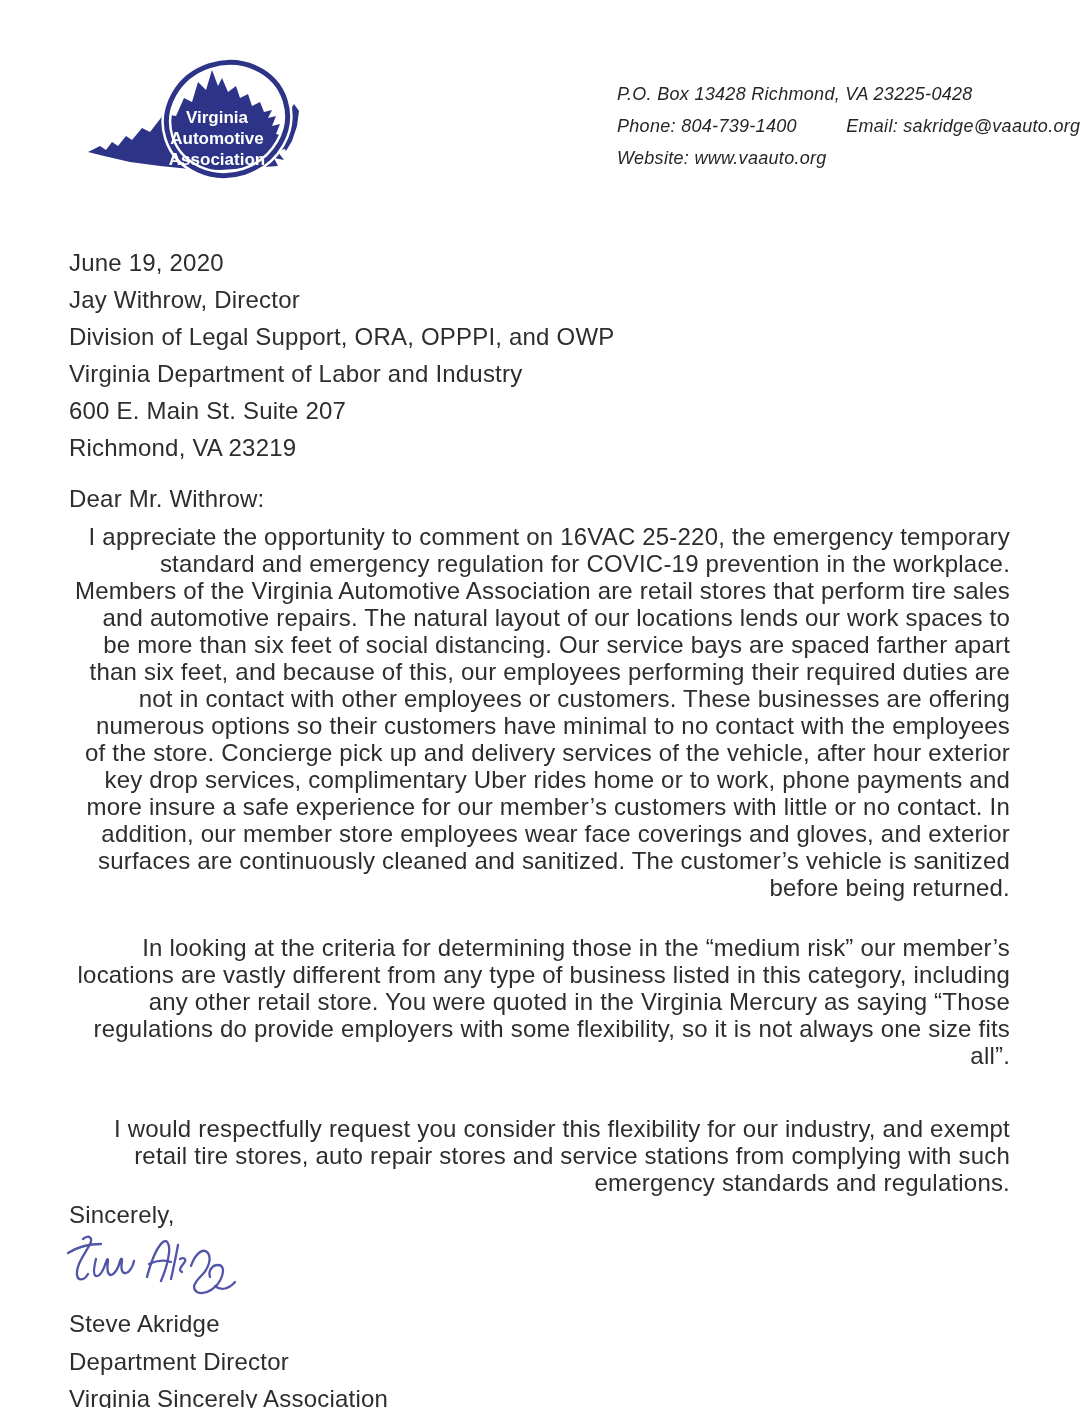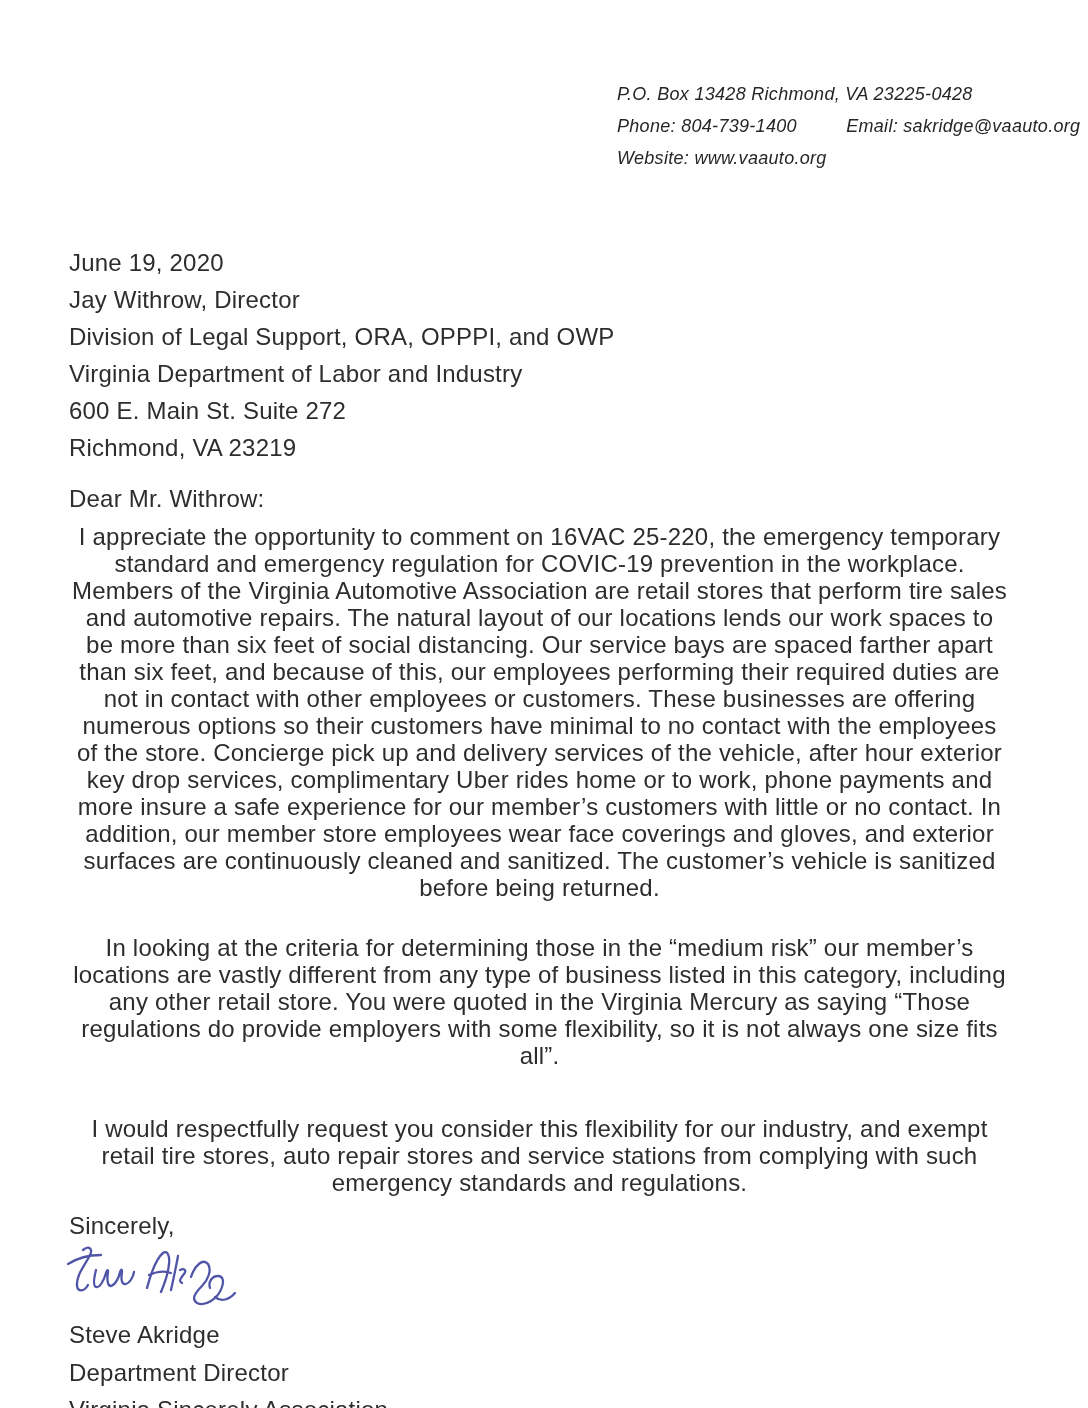--- a/index.html
+++ b/index.html
@@ -46,50 +46,74 @@
     margin-bottom: 16px;
   }
   .salutation {
     margin-top: 30px;
     margin-bottom: 14px;
     line-height: 21px;
   }
   .para {
     margin: 0 0 33px 0;
     line-height: 27px;
-    text-align: center;
+    text-align: right;
   }
   .para.gap-large { margin-bottom: 46px; }
-  .para.gap-small { margin-bottom: 19px; }
+  .para.gap-small { margin-bottom: 8px; }
   .closing { line-height: 21px; margin-bottom: 4px; }
   .signature-wrap { margin: 2px 0 12px -6px; height: 72px; }
   .sig-line { line-height: 21px; margin-bottom: 16.5px; }
 </style>
 </head>
 <body>
 
 <div class="page">
 
+  <div class="logo">
+    <svg width="225" height="148" viewBox="0 0 225 148">
+
+      <g>
+        <path fill="#2d3487" d="M8,96 L20,90 L26,94 L32,86 L38,90 L46,80 L52,84 L62,72 L70,76
+          L84,58 L96,60 L104,42 L112,46 L118,26 L126,34 L132,14 L138,30 L142,22 L148,36
+          L156,30 L160,42 L168,38 L172,50 L180,46 L184,56 L192,54 L188,62 L196,60 L192,70
+          L200,68 L196,78 L204,80 L198,86 L206,92 L198,96 L204,104 L194,102 L198,110
+          L170,112 L140,114 L110,113 L80,110 L50,106 L24,100 Z"></path>
+        <path fill="#2d3487" d="M208,58 L214,48 L219,55 L217,70 L212,85 L206,95 L202,88 L208,74 Z"></path>
+      </g>
+
+      <g transform="rotate(-18 147 63)">
+        <ellipse cx="147" cy="63" rx="61" ry="56" fill="none" stroke="#ffffff" stroke-width="10"></ellipse>
+        <ellipse cx="147" cy="63" rx="61" ry="56" fill="none" stroke="#2d3487" stroke-width="5"></ellipse>
+      </g>
+
+      <g font-family="Liberation Sans, sans-serif" font-weight="bold" font-size="17" fill="#ffffff" text-anchor="middle">
+        <text x="137" y="67">Virginia</text>
+        <text x="137" y="88">Automotive</text>
+        <text x="137" y="109">Association</text>
+      </g>
+    </svg>
+  </div>
 
   <div class="contact">
     <div class="contact-line">P.O. Box 13428 Richmond, VA 23225-0428</div>
     <div class="contact-line">
       <span>Phone: 804-739-1400</span>
       <span class="contact-email">Email: sakridge@vaauto.org</span>
     </div>
     <div class="contact-line">Website: www.vaauto.org</div>
   </div>
 
   <div class="content">
     <div class="date-line">June 19, 2020</div>
 
     <div class="addr-line">Jay Withrow, Director</div>
     <div class="addr-line">Division of Legal Support, ORA, OPPPI, and OWP</div>
     <div class="addr-line">Virginia Department of Labor and Industry</div>
-    <div class="addr-line">600 E. Main St. Suite 272</div>
+    <div class="addr-line">600 E. Main St. Suite 207</div>
     <div class="addr-line">Richmond, VA 23219</div>
 
     <div class="salutation">Dear Mr. Withrow:</div>
 
     <p class="para">I appreciate the opportunity to comment on 16VAC 25-220, the emergency temporary standard and emergency regulation for COVIC-19 prevention in the workplace.  Members of the Virginia Automotive Association are retail stores that perform tire sales and automotive repairs.  The natural layout of our locations lends our work spaces to be more than six feet of social distancing.  Our service bays are spaced farther apart than six feet, and because of this, our employees performing their required duties are not in contact with other employees or customers.  These businesses are offering numerous options so their customers have minimal to no contact with the employees of the store.   Concierge pick up and delivery services of the vehicle, after hour exterior key drop services, complimentary Uber rides home or to work, phone payments and more insure a safe experience for our member’s customers with little or no contact.  In addition, our member store employees wear face coverings and gloves, and exterior surfaces are continuously cleaned and sanitized.  The customer’s vehicle is sanitized before being returned.</p>
     <p class="para gap-large">In looking at the criteria for determining those in the “medium risk” our member’s locations are vastly different from any type of business listed in this category, including any other retail store.   You were quoted in the Virginia Mercury as saying “Those regulations do provide employers with some flexibility, so it is not always one size fits all”.</p>
     <p class="para gap-small">I would respectfully request you consider this flexibility for our industry, and exempt retail tire stores, auto repair stores and service stations from complying with such emergency standards and regulations.</p>
 
     <div class="closing">Sincerely,</div>
 

